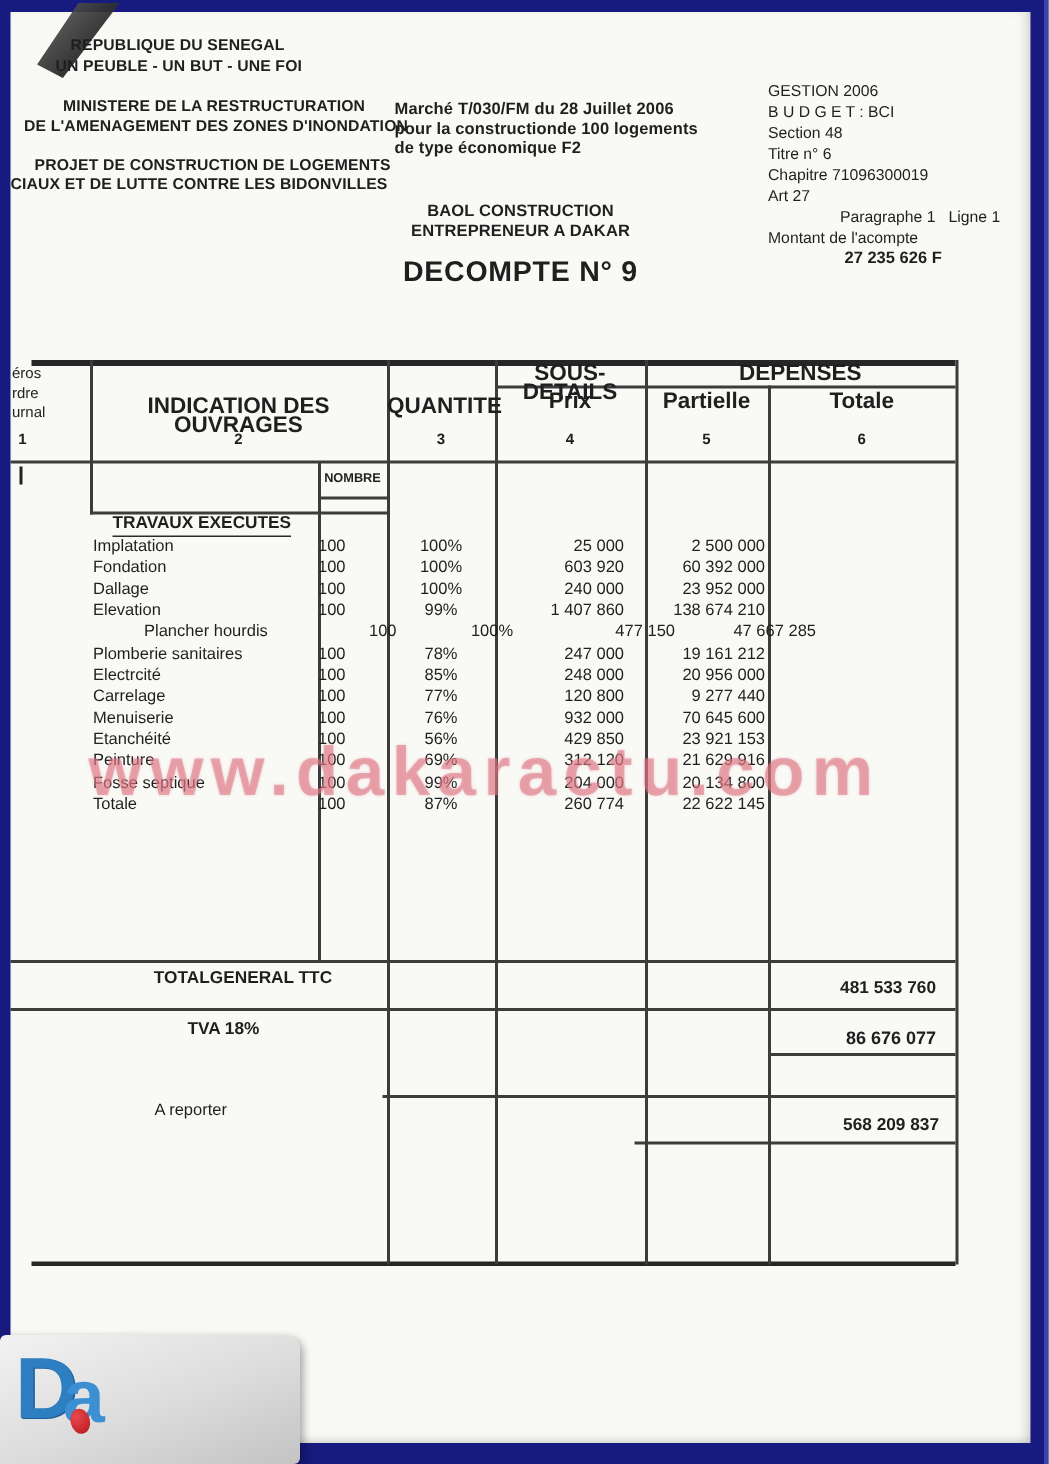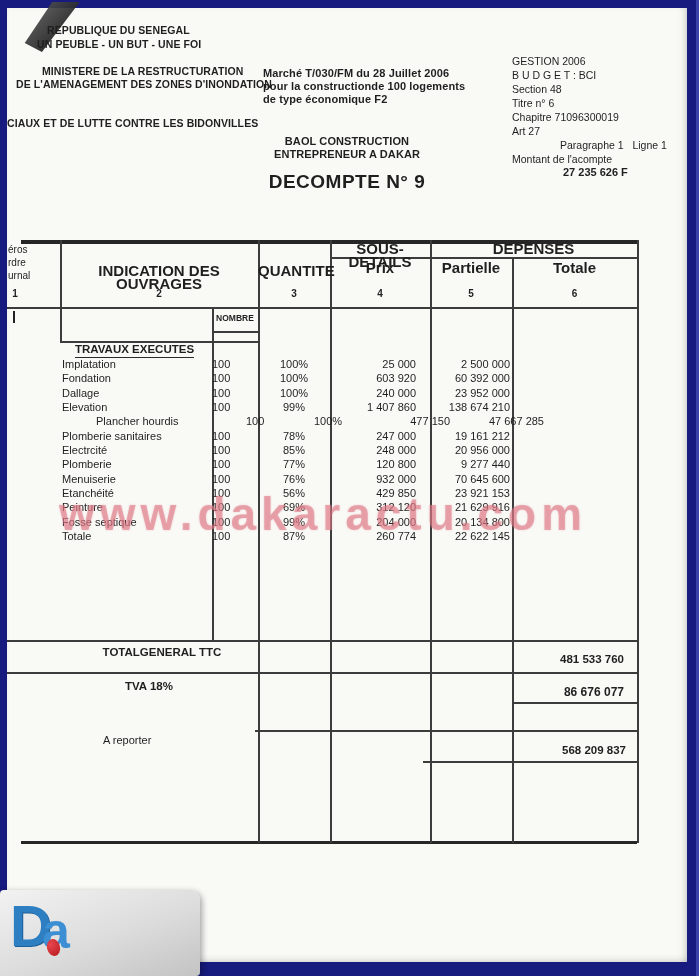--- a/index.html
+++ b/index.html
@@ -76,20 +76,21 @@
 <div class="edge-right"></div>
 
 <div class="page">
 
   <div class="corner-mark"></div>
 
   <div class="t hdr-small" style="left:40px;top:16px;">REPUBLIQUE DU SENEGAL</div>
   <div class="t hdr-small" style="left:30px;top:30px;">UN PEUBLE - UN BUT - UNE FOI</div>
   <div class="t hdr-small" style="left:35px;top:57px;">MINISTERE DE LA RESTRUCTURATION</div>
   <div class="t hdr-small" style="left:9px;top:70px;">DE L'AMENAGEMENT DES ZONES D'INONDATION</div>
+  <div class="t hdr-small" style="left:16px;top:96px;">PROJET DE CONSTRUCTION DE LOGEMENTS</div>
   <div class="t hdr-small" style="left:0;top:109px;">CIAUX ET DE LUTTE CONTRE LES BIDONVILLES</div>
 
   <div class="t hdr-small" style="left:256px;top:59px;font-size:11px;">Marché T/030/FM du 28 Juillet 2006</div>
   <div class="t hdr-small" style="left:256px;top:72px;font-size:11px;">pour la constructionde 100 logements</div>
   <div class="t hdr-small" style="left:256px;top:85px;font-size:11px;">de type économique F2</div>
   <div class="t hdr-small ctr" style="left:255px;top:127px;width:170px;font-size:11px;">BAOL CONSTRUCTION</div>
   <div class="t hdr-small ctr" style="left:255px;top:140px;width:170px;font-size:11px;">ENTREPRENEUR A DAKAR</div>
 
   <div class="t hdr-reg" style="left:505px;top:46px;">GESTION 2006</div>
   <div class="t hdr-reg" style="left:505px;top:60px;">B U D G E T : BCI</div>
@@ -190,21 +191,21 @@
         <span class="c-part">19 161 212</span>
     </div>
     <div class="trow" style="top:204px;">
       <span class="c-label">Electrcité</span>
         <span class="c-nombre">100</span>
         <span class="c-pct">85%</span>
         <span class="c-prix">248 000</span>
         <span class="c-part">20 956 000</span>
     </div>
     <div class="trow" style="top:218px;">
-      <span class="c-label">Plomberie</span>
+      <span class="c-label">Carrelage</span>
         <span class="c-nombre">100</span>
         <span class="c-pct">77%</span>
         <span class="c-prix">120 800</span>
         <span class="c-part">9 277 440</span>
     </div>
     <div class="trow" style="top:233px;">
       <span class="c-label">Menuiserie</span>
         <span class="c-nombre">100</span>
         <span class="c-pct">76%</span>
         <span class="c-prix">932 000</span>

